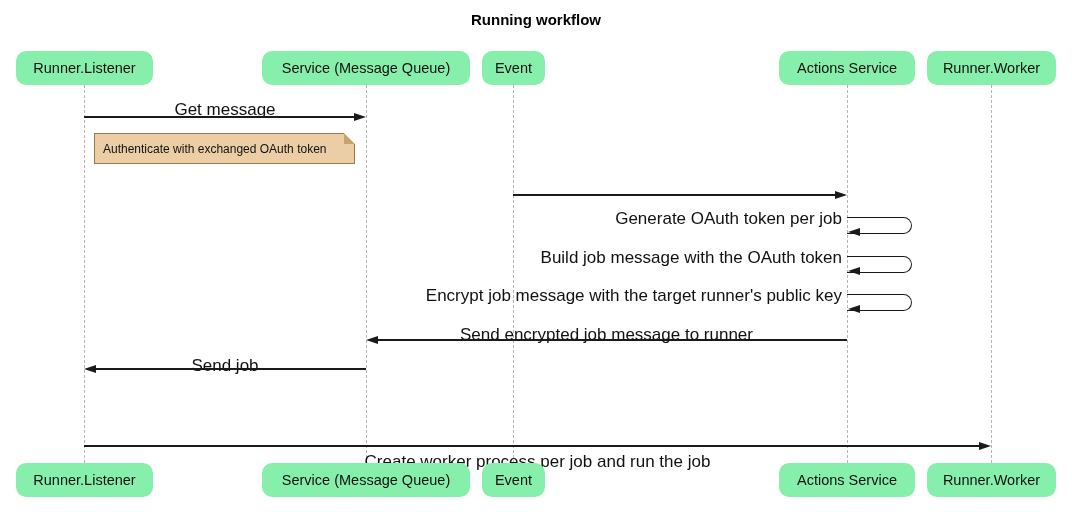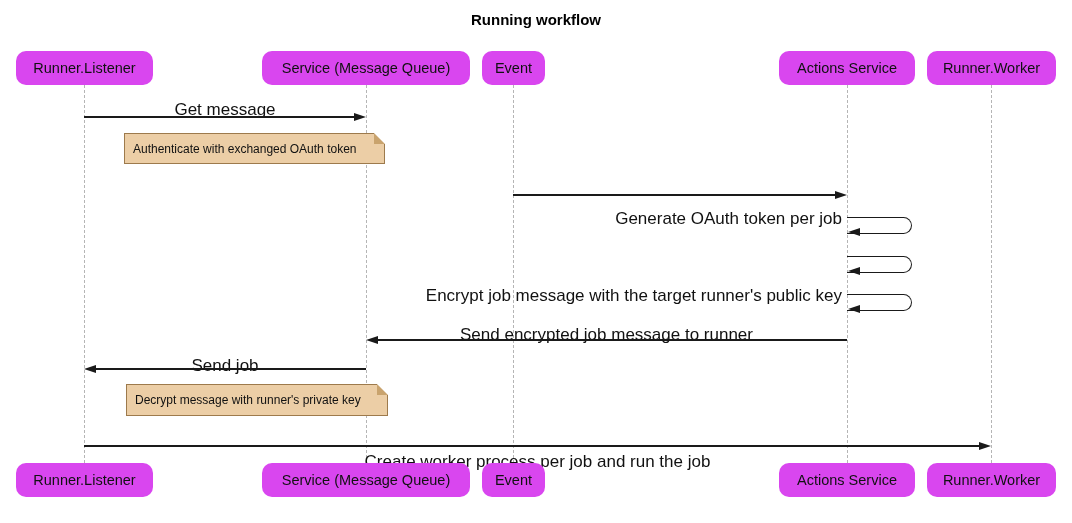--- a/index.html
+++ b/index.html
@@ -5,21 +5,21 @@
   html,body { margin:0; padding:0; background:#fff; }
   #stage {
     position:relative; width:1072px; height:523px; background:#ffffff;
     font-family:"Liberation Sans", sans-serif; color:#111; overflow:hidden;
   }
   .title {
     position:absolute; top:11px; left:0; width:100%; text-align:center;
     font-size:15px; font-weight:bold; color:#000;
   }
   .participant {
-    position:absolute; height:34px; background:#d946ef; border-radius:10px;
+    position:absolute; height:34px; background:#86efac; border-radius:10px;
     display:flex; align-items:center; justify-content:center;
     font-size:14.5px; color:#111; white-space:nowrap;
   }
   .lifeline {
     position:absolute; width:0; border-left:1px dashed #b5b5b5;
   }
   .mlabel {
     position:absolute; font-size:17px; color:#111; text-align:center; white-space:nowrap;
   }
   .mlabel.right { text-align:right; }
@@ -35,21 +35,21 @@
     border-right:12px solid #1a1a1a;
   }
   .selfloop {
     position:absolute; width:64px; height:15px;
     border:1.5px solid #1a1a1a; border-left:none;
     border-radius:0 10px 10px 0; background:transparent;
   }
   .note {
     position:absolute; background:#eccea6; border:1px solid #9d7a4c;
     font-size:12px; color:#111; display:flex; align-items:center;
-    padding:0 8px; white-space:nowrap;margin-left:30px;
+    padding:0 8px; white-space:nowrap;
   }
   .note .fold {
     position:absolute; top:-1px; right:-1px; width:0; height:0;
     border-style:solid; border-width:0 11px 11px 0;
     border-color:#ffffff #ffffff #cda briefly;
   }
   
   .note .fold {
     border-color:#ffffff #ffffff #c9a36d #c9a36d;
   }
@@ -92,39 +92,36 @@
     <span class="fold"></span>
   </div>
 
   <div class="mline" style="left:513px; top:194px; width:322px;"></div>
   <div class="ah-r" style="left:835px; top:191px;"></div>
 
   <div class="mlabel right" style="left:500px; top:209px; width:342px;">Generate OAuth token per job</div>
   <div class="selfloop" style="left:847px; top:217px;"></div>
   <div class="ah-l" style="left:848px; top:228px;"></div>
 
+  <div class="mlabel right" style="left:400px; top:248px; width:442px;">Build job message with the OAuth token</div>
   <div class="selfloop" style="left:847px; top:256px;"></div>
   <div class="ah-l" style="left:848px; top:267px;"></div>
 
   <div class="mlabel right" style="left:340px; top:286px; width:502px;">Encrypt job message with the target runner's public key</div>
   <div class="selfloop" style="left:847px; top:294px;"></div>
   <div class="ah-l" style="left:848px; top:305px;"></div>
 
   <div class="mlabel" style="left:366px; top:325px; width:481px;">Send encrypted job message to runner</div>
   <div class="mline" style="left:378px; top:339px; width:469px;"></div>
   <div class="ah-l" style="left:366px; top:336px;"></div>
 
   <div class="mlabel" style="left:84px; top:356px; width:282px;">Send job</div>
   <div class="mline" style="left:96px; top:368px; width:270px;"></div>
   <div class="ah-l" style="left:84px; top:365px;"></div>
 
-  <div class="note" style="left:96px; top:384px; width:244px; height:30px;">
-    <span>Decrypt message with runner's private key</span>
-    <span class="fold"></span>
-  </div>
 
   <div class="mlabel" style="left:84px; top:452px; width:907px;">Create worker process per job and run the job</div>
   <div class="mline" style="left:84px; top:445px; width:895px;"></div>
   <div class="ah-r" style="left:979px; top:442px;"></div>
 
   <div class="participant" style="left:16px;  top:463px; width:137px;">
       <span>Runner.Listener</span>
     </div>
   <div class="participant" style="left:262px; top:463px; width:208px;">
       <span>Service (Message Queue)</span>

